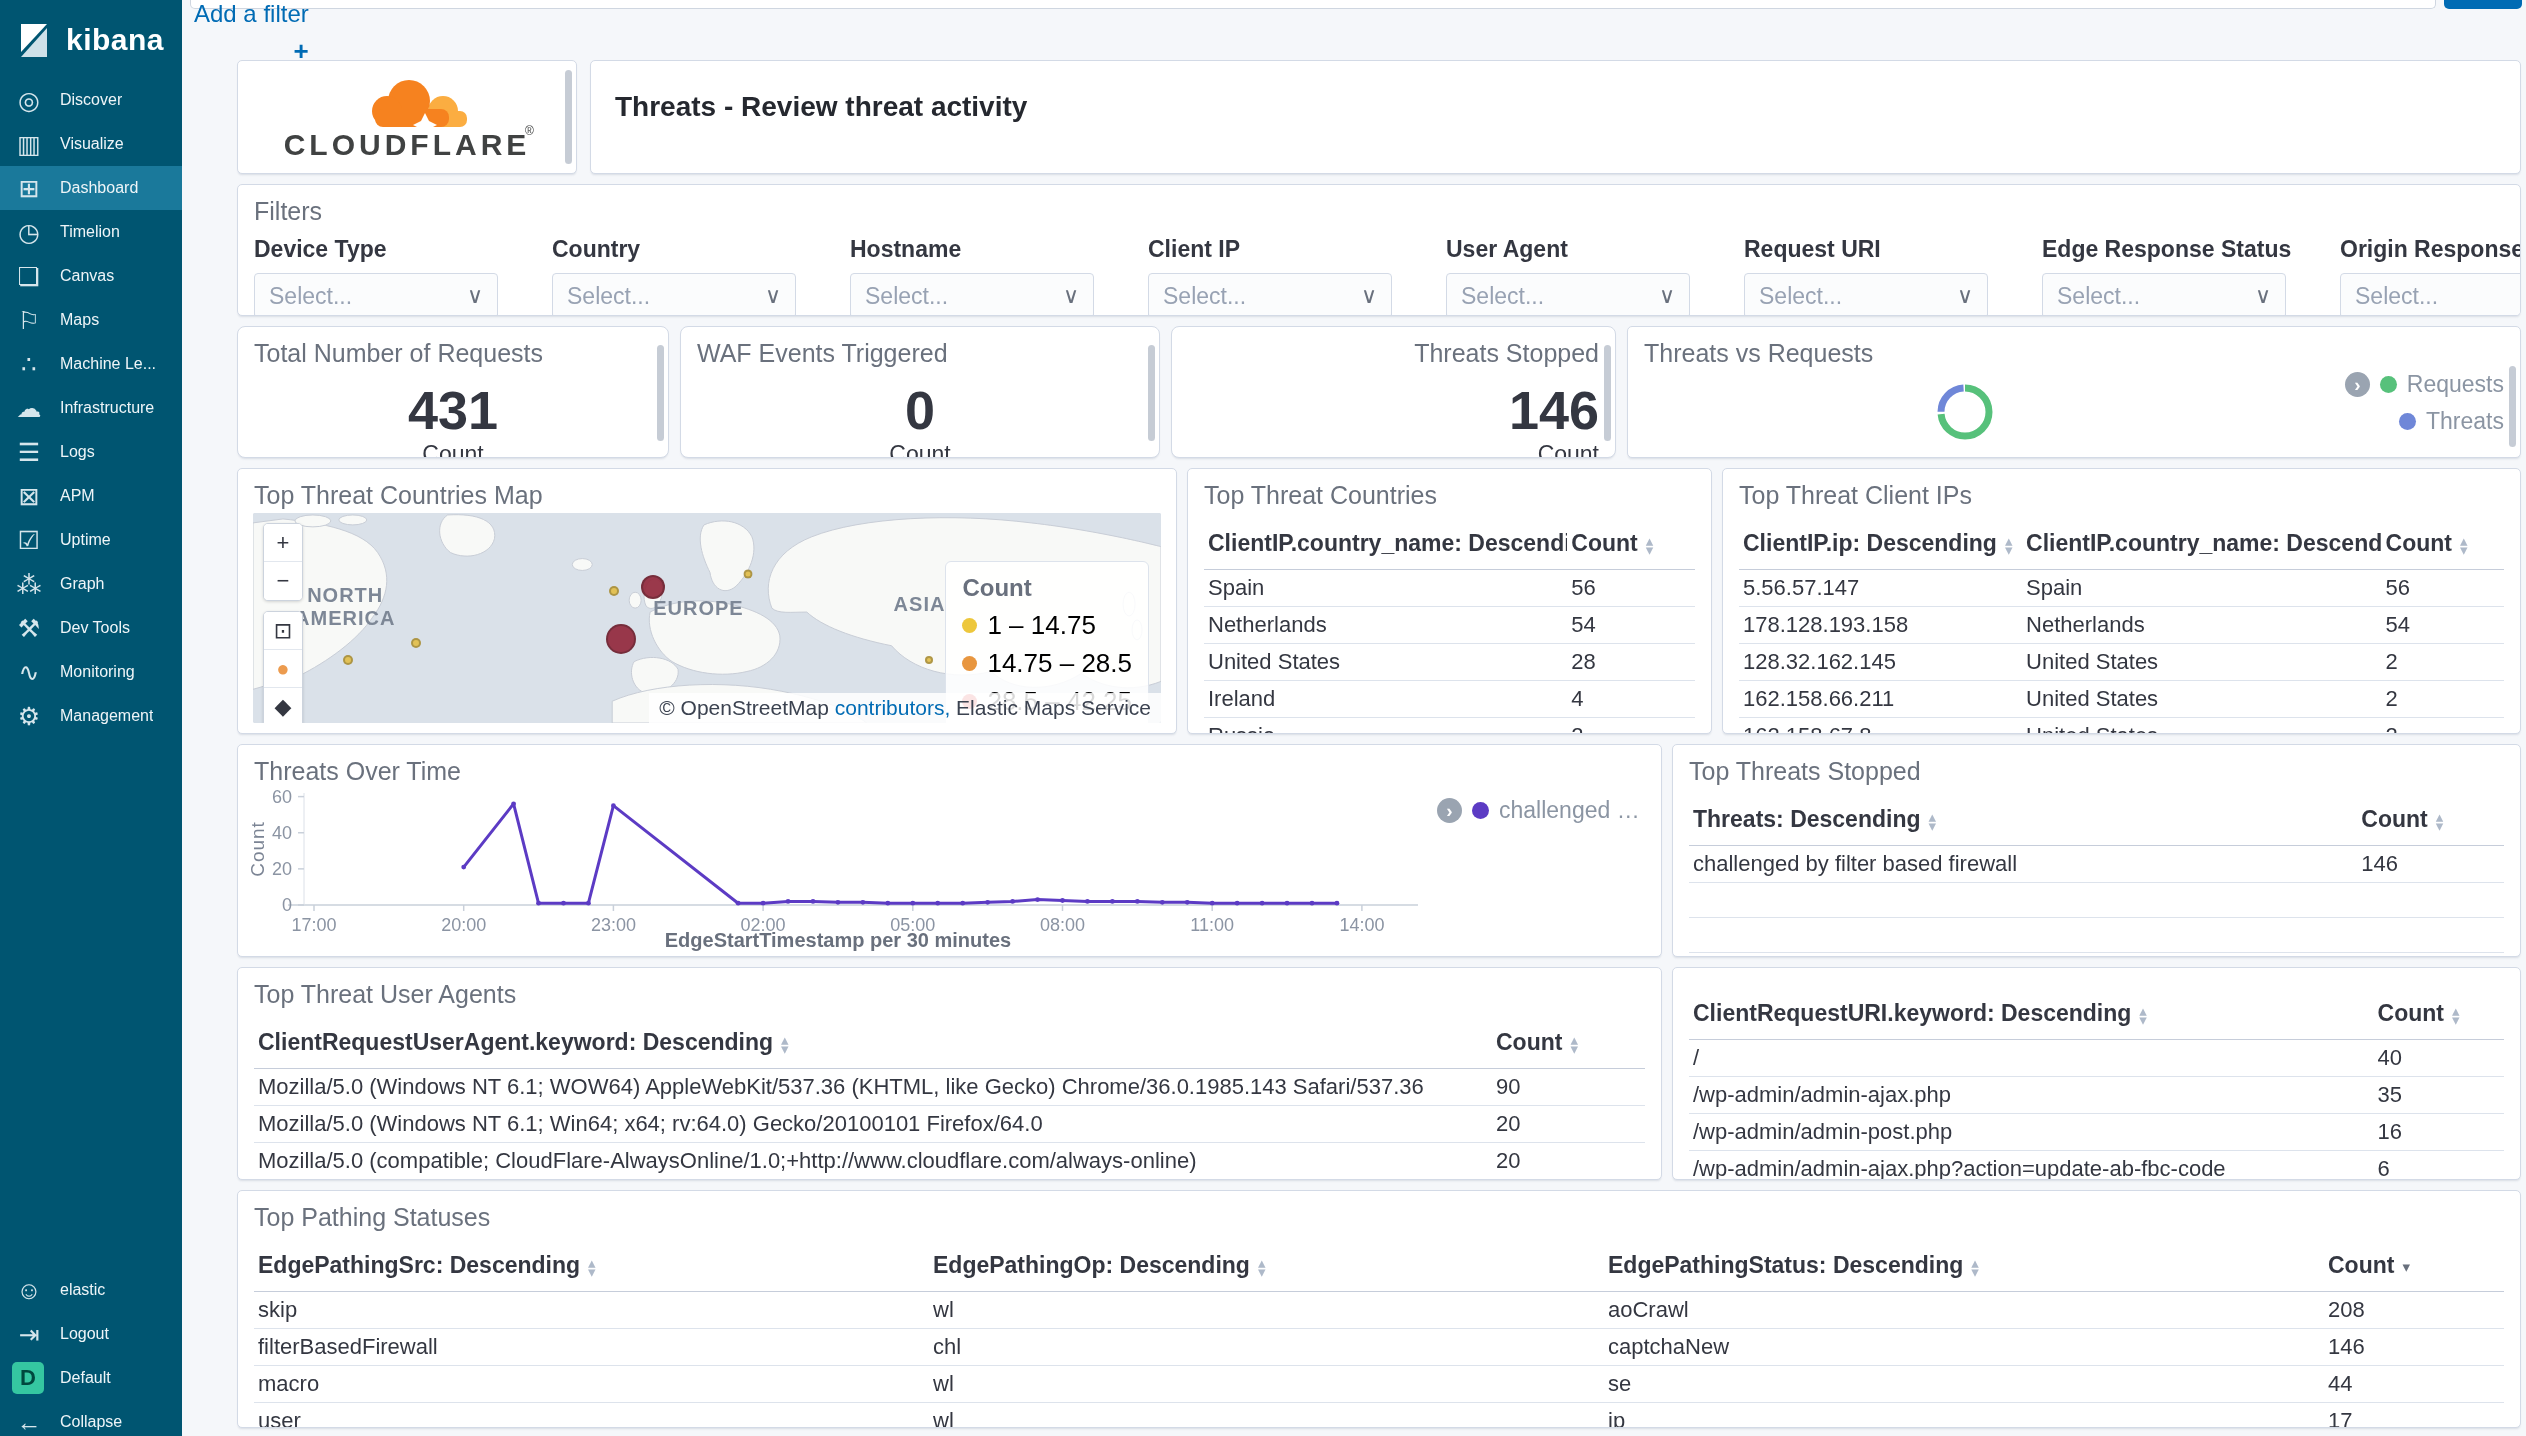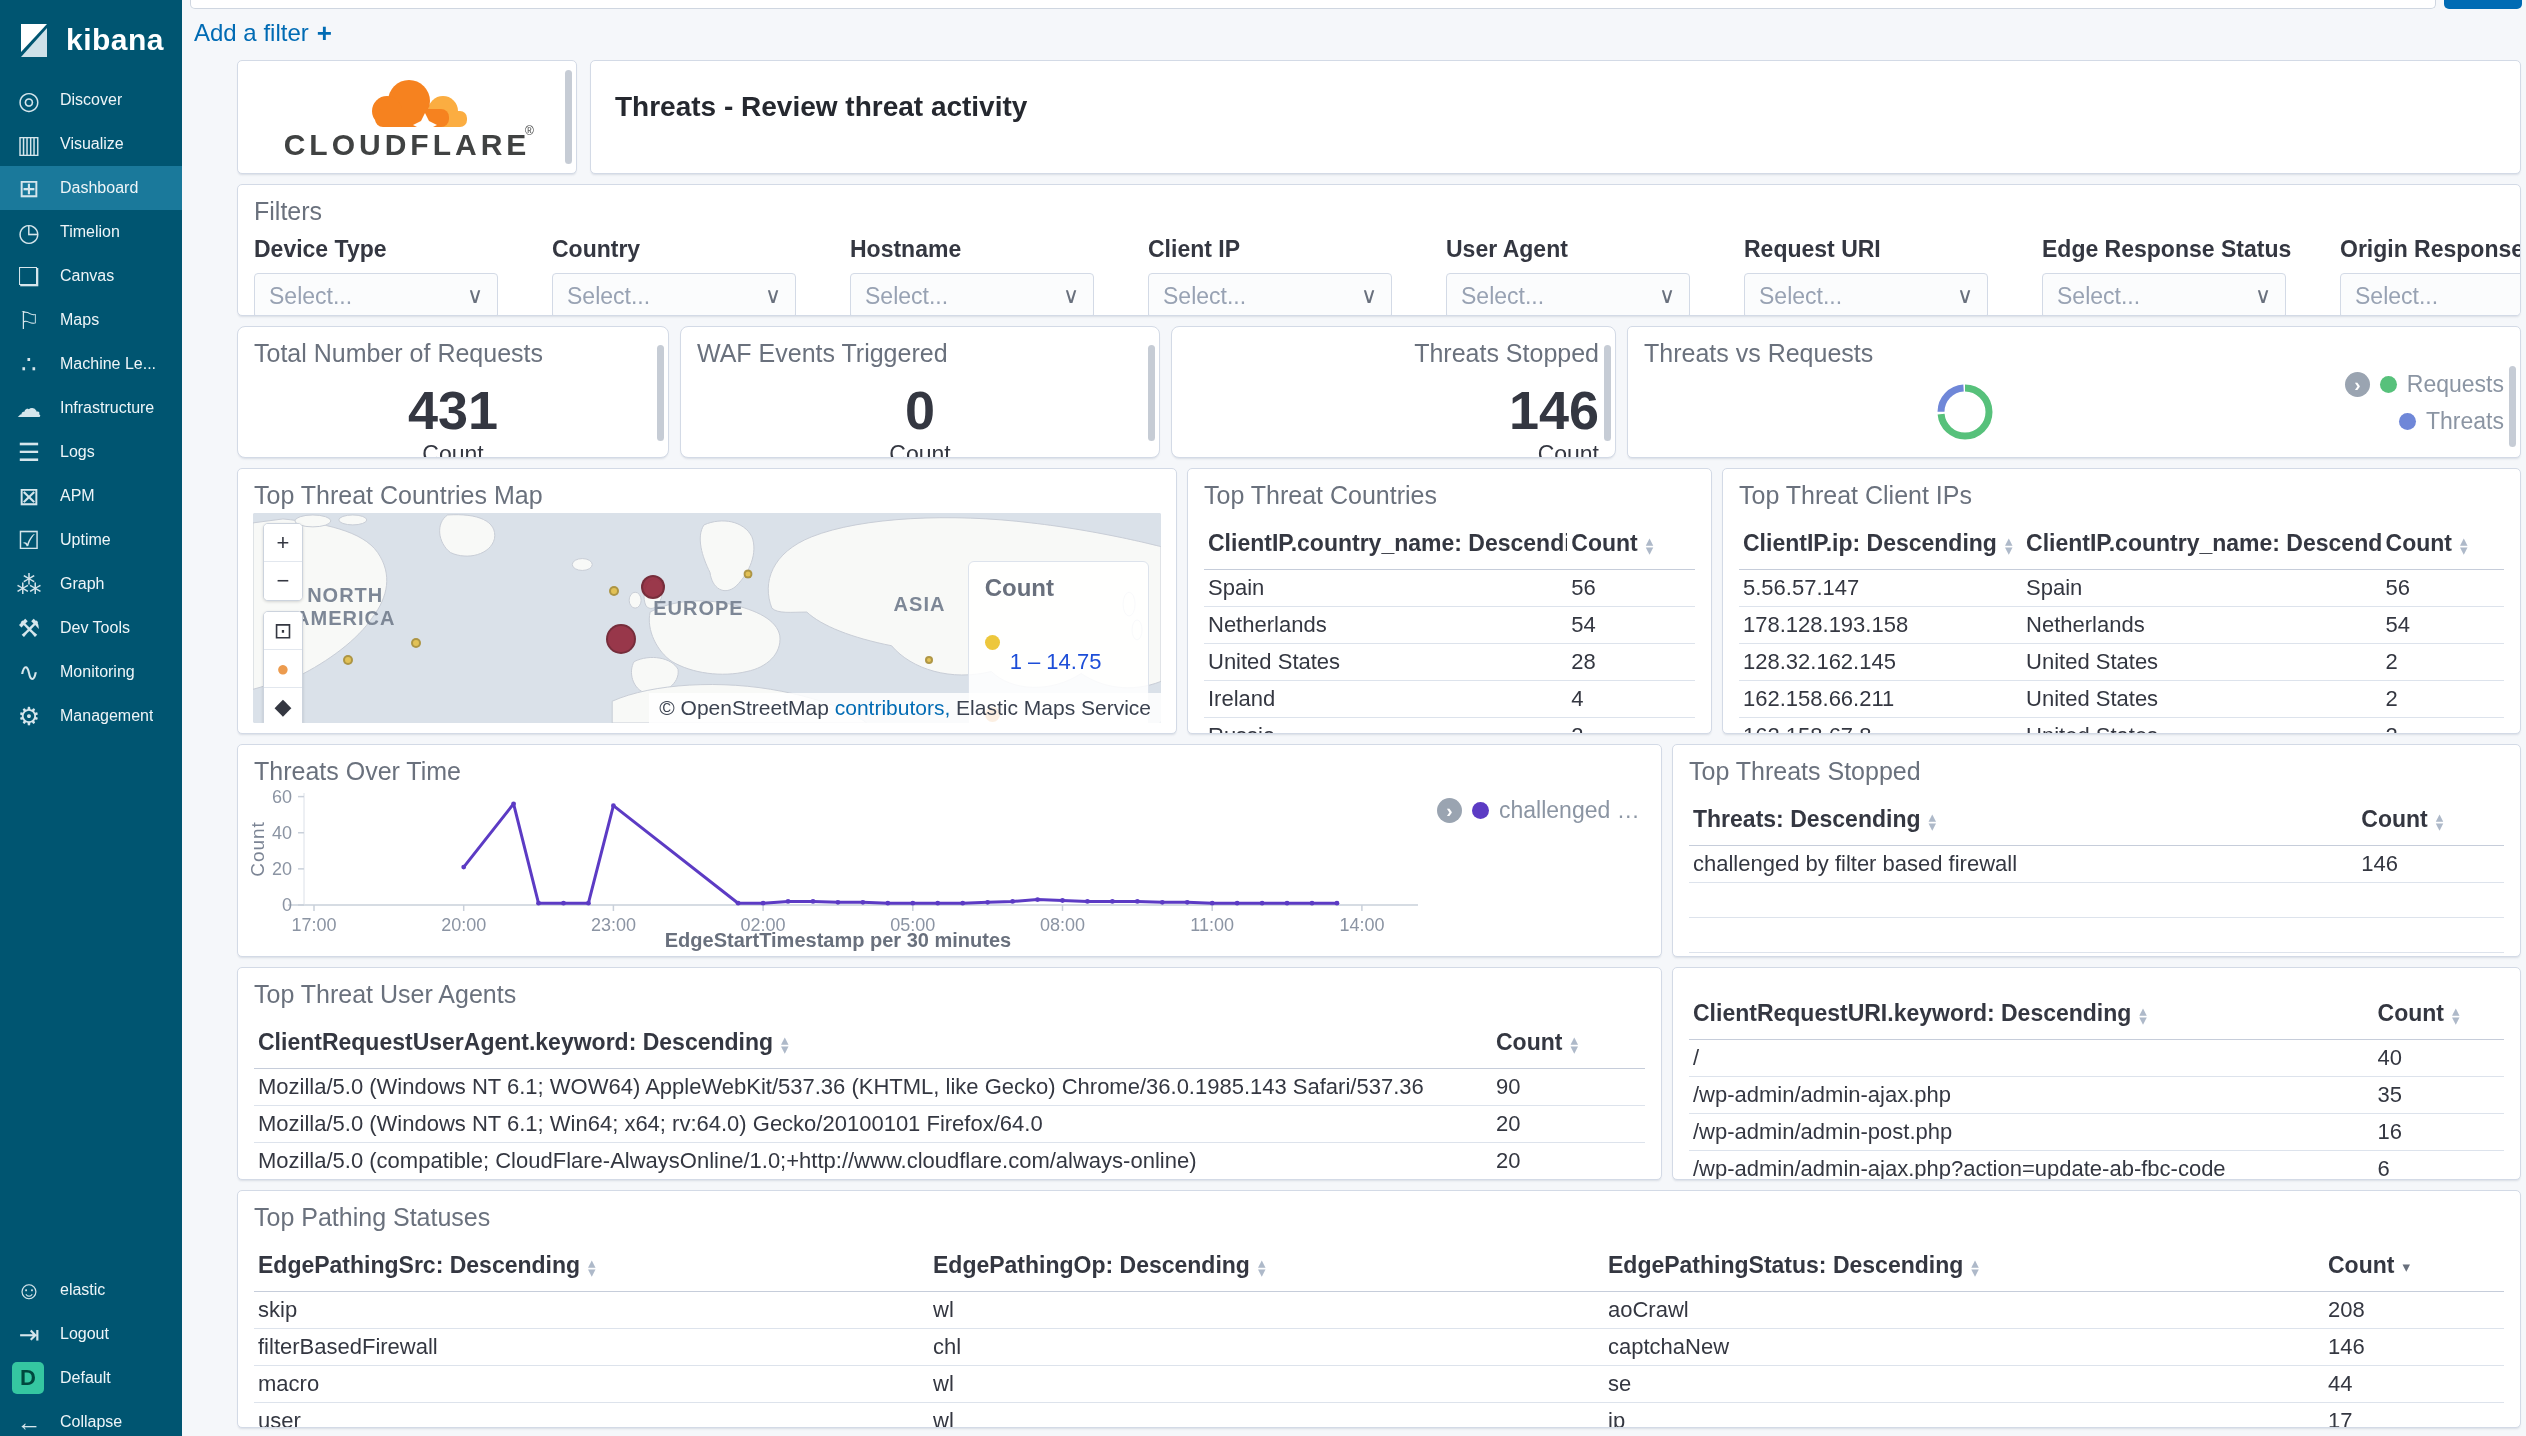--- a/index.html
+++ b/index.html
@@ -17,21 +17,21 @@
   .nav-label { font-size:16px; white-space:nowrap; overflow:hidden; }
   .sidebar-footer { position:absolute; left:0; bottom:-8px; width:100%; }
   .default-badge { width:32px; height:32px; border-radius:5px; background:#35c6a1; color:#00473e; font-weight:700;
                    font-size:22px; display:flex; align-items:center; justify-content:center; margin-left:-2px; }
 
   
   .querybar { position:absolute; left:190px; top:0; width:2246px; height:9px; background:#fff;
               border:1px solid #cfd6e0; border-top:none; border-radius:0 0 5px 5px; }
   .update-btn { position:absolute; left:2444px; top:0; width:78px; height:9px; background:#006bb4; border-radius:0 0 5px 5px; }
   .addfilter-row { position:absolute; left:182px; top:9px; right:0; height:48px; display:flex; align-items:center; padding-left:12px; }
-  .addfilter-link { color:#006bb4; font-size:24px; cursor:pointer; display:flex; align-items:center; gap:8px; }
+  .addfilter-link { color:#006bb4; font-size:24px; cursor:pointer; display:flex; align-items:flex-end; gap:8px;flex-direction:column; }
   .addfilter-link .plus { font-weight:700; font-size:26px; }
 
   
   .row { position:absolute; left:237px; width:2284px; display:flex; gap:10px; }
   #row1 { top:60px;  height:114px; gap:13px; }
   #row2 { top:184px; height:132px; }
   #row3 { top:326px; height:132px; gap:11px; }
   #row4 { top:468px; height:266px; }
   #row5 { top:744px; height:213px; }
   #row6 { top:967px; height:213px; }
@@ -93,21 +93,21 @@
   .map-controls { position:absolute; left:10px; top:10px; display:flex; flex-direction:column; gap:10px; z-index:5; }
   .ctl-group { background:#fff; border:1px solid #ccd3dd; border-radius:5px; box-shadow:0 1px 3px rgba(0,0,0,.15); overflow:hidden; }
   .ctl-btn { width:38px; height:38px; display:flex; align-items:center; justify-content:center; font-size:22px; color:#343741;
              border-bottom:1px solid #e2e7ee; cursor:pointer; background:#fff; }
   .ctl-btn:last-child { border-bottom:none; }
   .map-legend { position:absolute; right:12px; top:48px; background:rgba(255,255,255,.88); border:1px solid #dde3ec;
                 border-radius:6px; padding:12px 16px; z-index:5; }
   .map-legend-title { font-size:24px; font-weight:700; color:#69707d; margin-bottom:8px; }
   .map-legend-row { display:flex; align-items:center; gap:10px; margin:7px 0; }
   .map-legend-dot { width:15px; height:15px; border-radius:50%; flex:none; }
-  .map-legend-label { font-size:22px; color:#1d4ed8;margin-top:39px; }
+  .map-legend-label { font-size:26px; color:#000000; }
   .map-attr { position:absolute; right:0; bottom:0; background:rgba(255,255,255,.85); padding:3px 10px; font-size:21px; z-index:5; }
   .map-attr .lnk { color:#006bb4; }
   .map-attr .plain { color:#3b4250; }
 </style>
 </head>
 <body>
 
 <div class="screen">
 
   <div class="querybar"></div>

